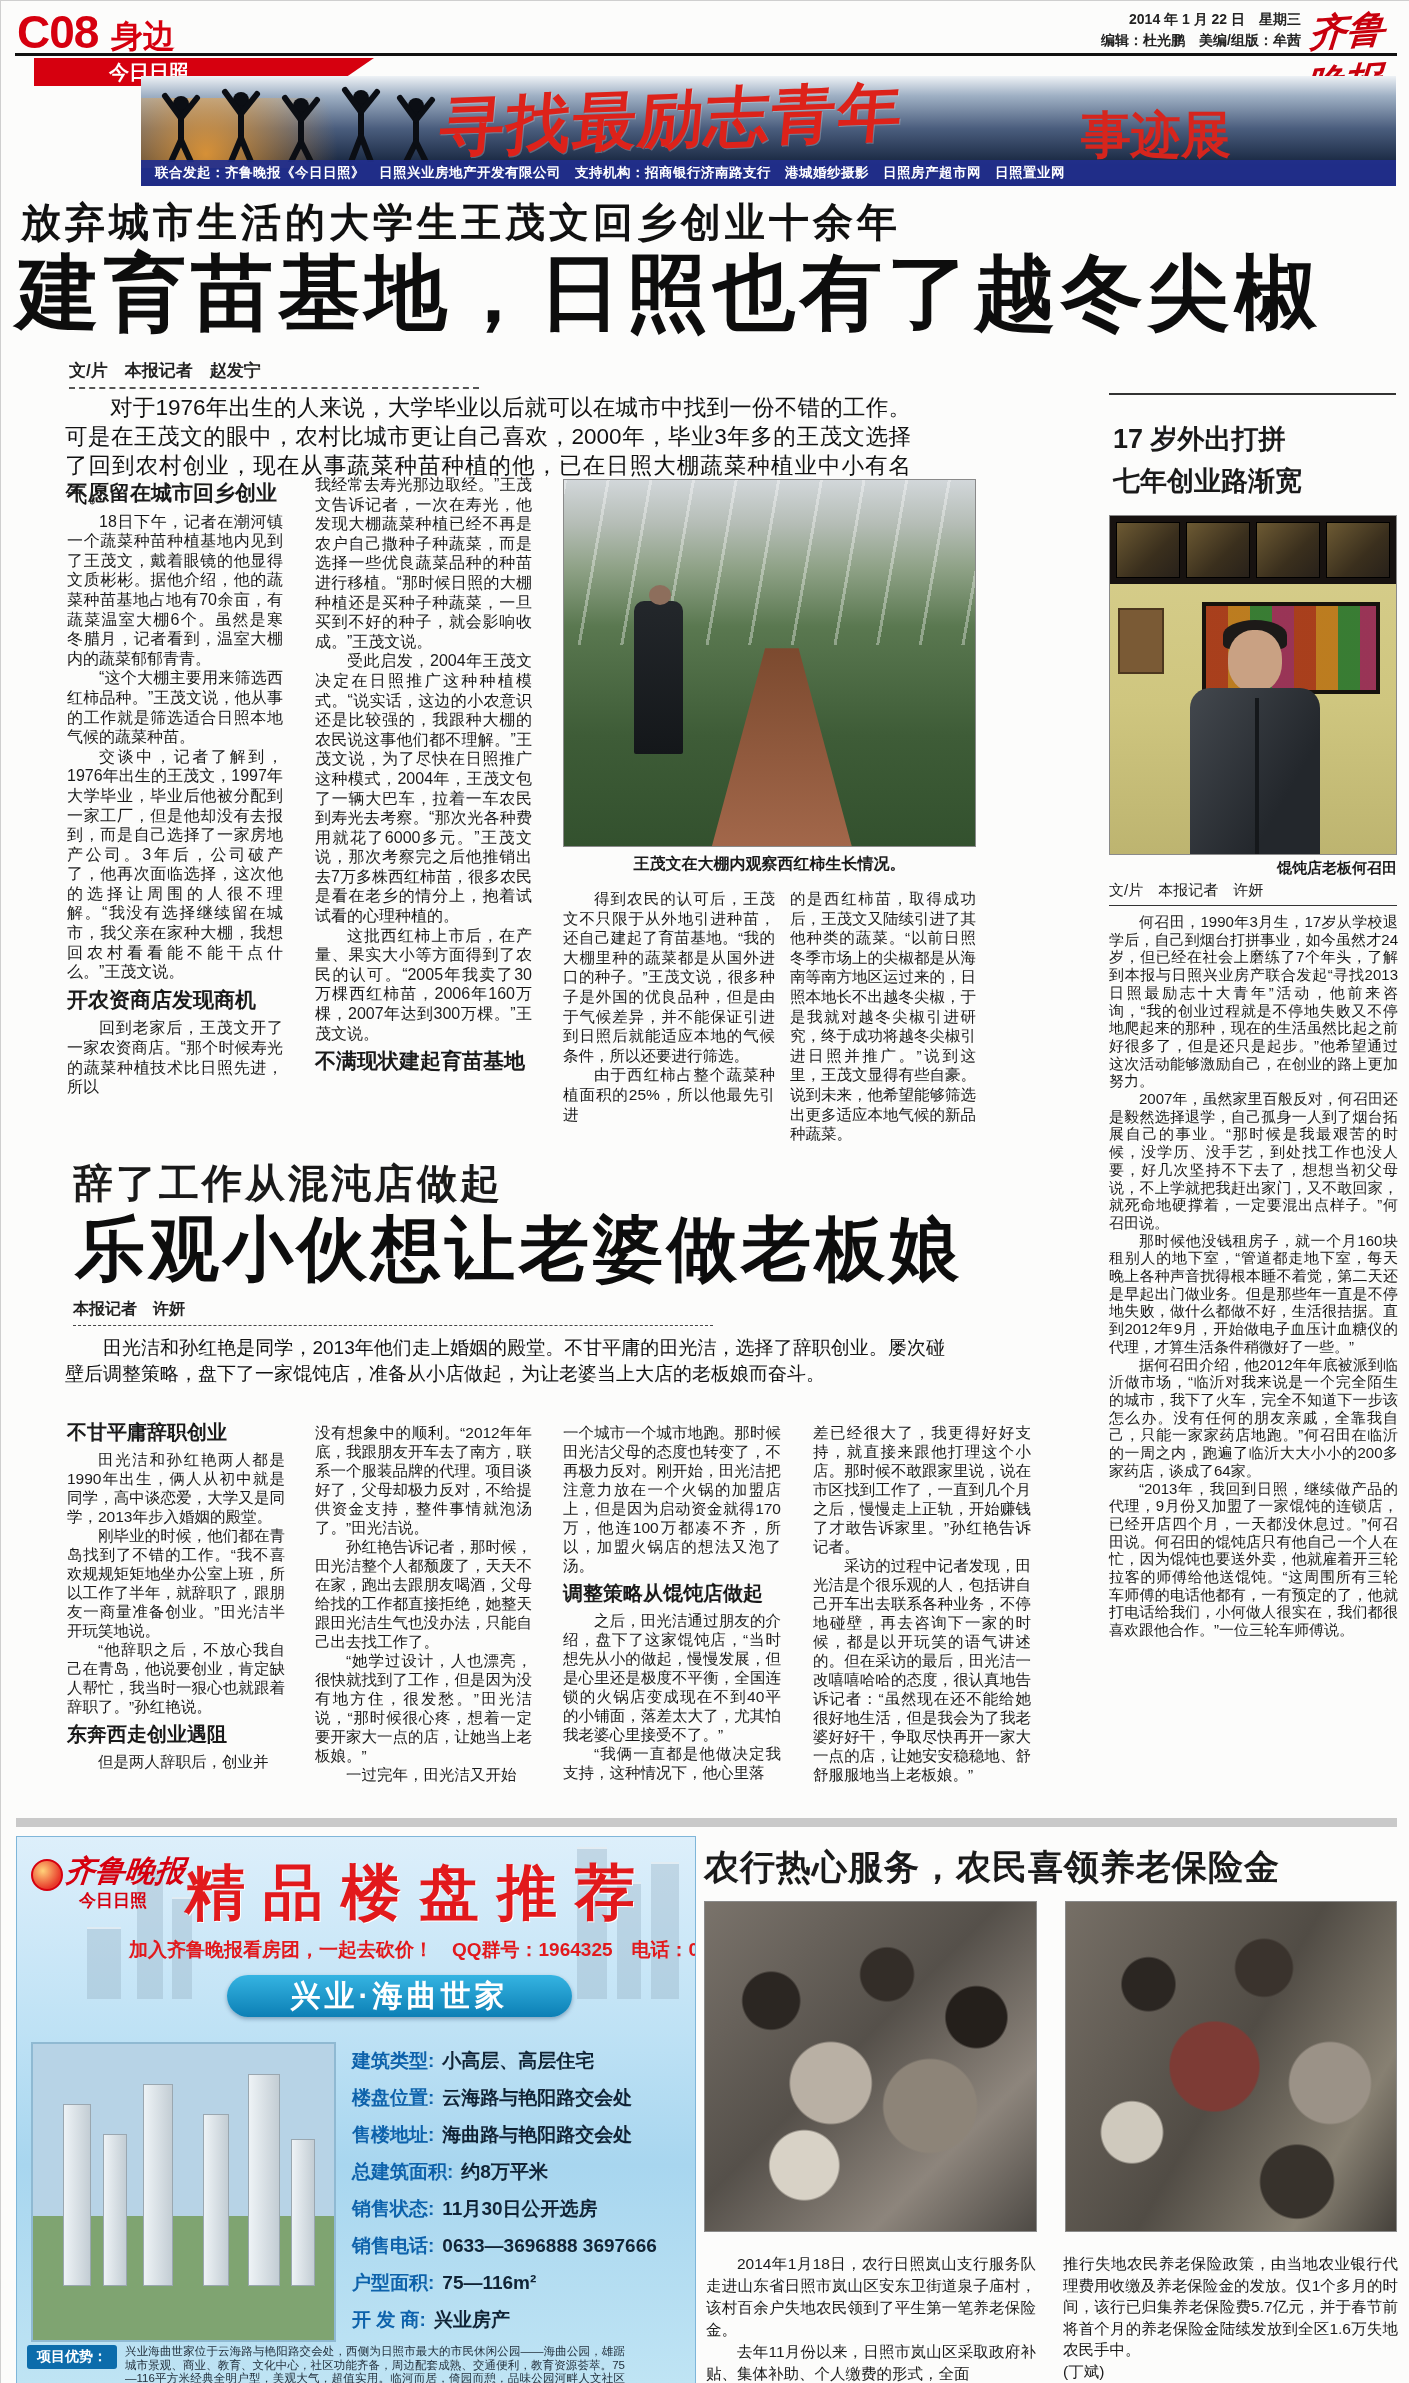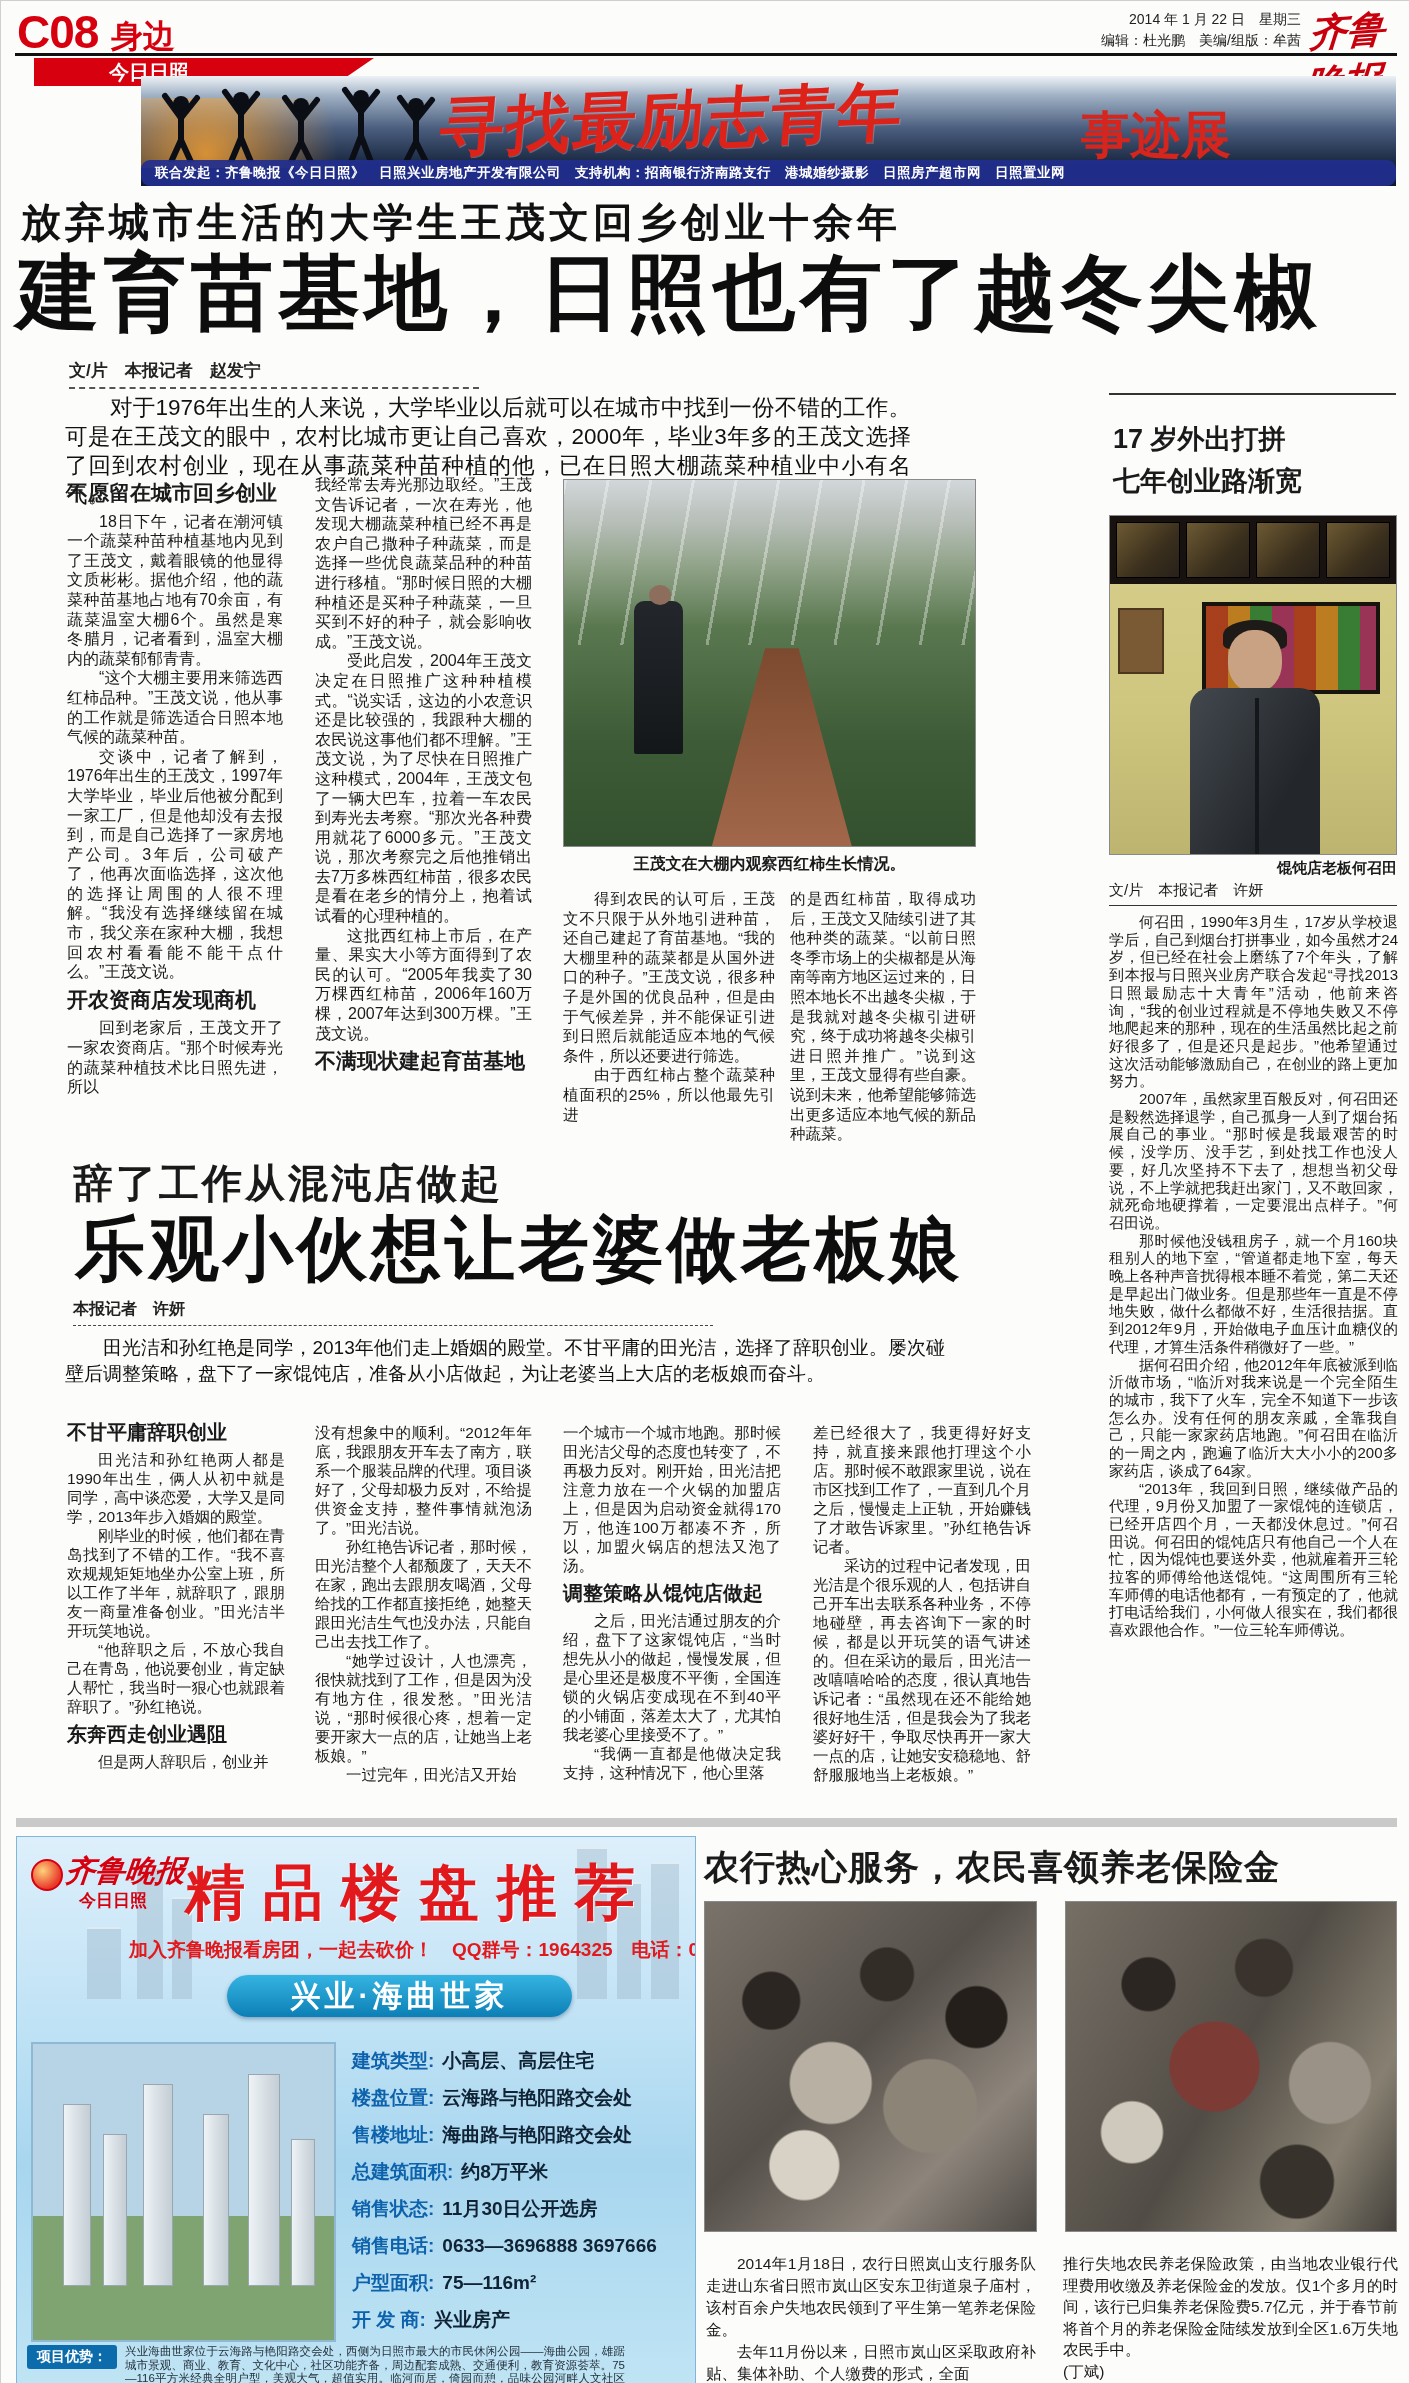--- a/index.html
+++ b/index.html
@@ -18,21 +18,21 @@
   .edition{background:#d6000f;color:#fff;font-size:20px;font-weight:800;line-height:28px;
            padding-left:75px;clip-path:polygon(0 0,100% 0,88% 100%,0 100%);}
   
   .banner{background:linear-gradient(180deg,#eef2f6 0%,#9fb0c4 18%,#4a5d7d 48%,#1b2a44 78%,#0d1830 100%);overflow:hidden;}
   .banner .glow{position:absolute;left:0;bottom:18px;width:260px;height:70px;
      background:radial-gradient(circle at 25% 80%,rgba(245,160,50,.85),rgba(245,160,50,0) 65%);}
   .banner-title{font-size:64px;font-weight:900;color:#dd221a;transform:skewX(-7deg) rotate(-2deg);
      font-family:"DejaVu Serif",serif;letter-spacing:2px;white-space:nowrap;text-shadow:1px 1px 0 rgba(255,255,255,.25);}
   .banner-sub{font-size:50px;font-weight:900;color:#d6251d;white-space:nowrap;}
   .banner-strip{position:absolute;left:0;right:0;bottom:0;height:26px;background:rgba(33,46,142,.93);
-     color:#fff;font-size:13.5px;font-weight:700;line-height:26px;padding-left:14px;white-space:nowrap;letter-spacing:.5px;border-radius:9px;}
+     color:#fff;font-size:13.5px;font-weight:700;line-height:26px;padding-left:14px;white-space:nowrap;letter-spacing:.5px;}
   
   .kicker{font-size:40px;font-weight:600;letter-spacing:4px;white-space:nowrap;color:#111;}
   .headline-1{font-size:82px;font-weight:900;letter-spacing:5px;white-space:nowrap;color:#0d0d0d;}
   .byline{font-size:17px;color:#222;border-bottom:2px dashed #555;padding-bottom:5px;font-weight:bold;}
   .intro{font-size:22.5px;line-height:29px;text-align:justify;text-indent:2em;color:#111;}
   
   .col p{margin:0;text-align:justify;text-indent:2em;}
   .col p.cont{text-indent:0;}
   .col .subhead{font-weight:800;text-indent:0;text-align:left;}
   .lead-col{font-size:16px;line-height:19.6px;}
@@ -124,21 +124,21 @@
   .sideline{background:#333;}
   .side-h{font-size:27px;font-weight:800;white-space:nowrap;}
 </style>
 </head>
 <body>
 
 <div class="page">
 
   <div class="abs c08 red" style="left:16px;top:4px;">C08</div>
   <div class="abs sect red" style="left:110px;top:14px;">身边</div>
-  <div class="abs hdr-meta" style="left:1010px;top:8px;width:290px;">
+  <div class="abs hdr-meta" style="left:1010px;top:8px;width:290px;font-weight:bold;">
     <div>2014 年 1 月 22 日　星期三</div>
     <div>编辑：杜光鹏　美编/组版：牟茜</div>
   </div>
   <div class="abs masthead" style="left:1306px;top:4px;">齐鲁晚报</div>
   <div class="abs hdr-rule" style="left:14px;top:52px;width:1382px;"></div>
   <div class="abs edition" style="left:33px;top:57px;width:265px;height:28px;">今日日照</div>
 
   <div class="abs banner" style="left:140px;top:75px;width:1255px;height:110px;">
     <div class="glow"></div>
     <svg class="abs" style="left:10px;bottom:24px;" width="300" height="80" viewBox="0 0 300 80">

